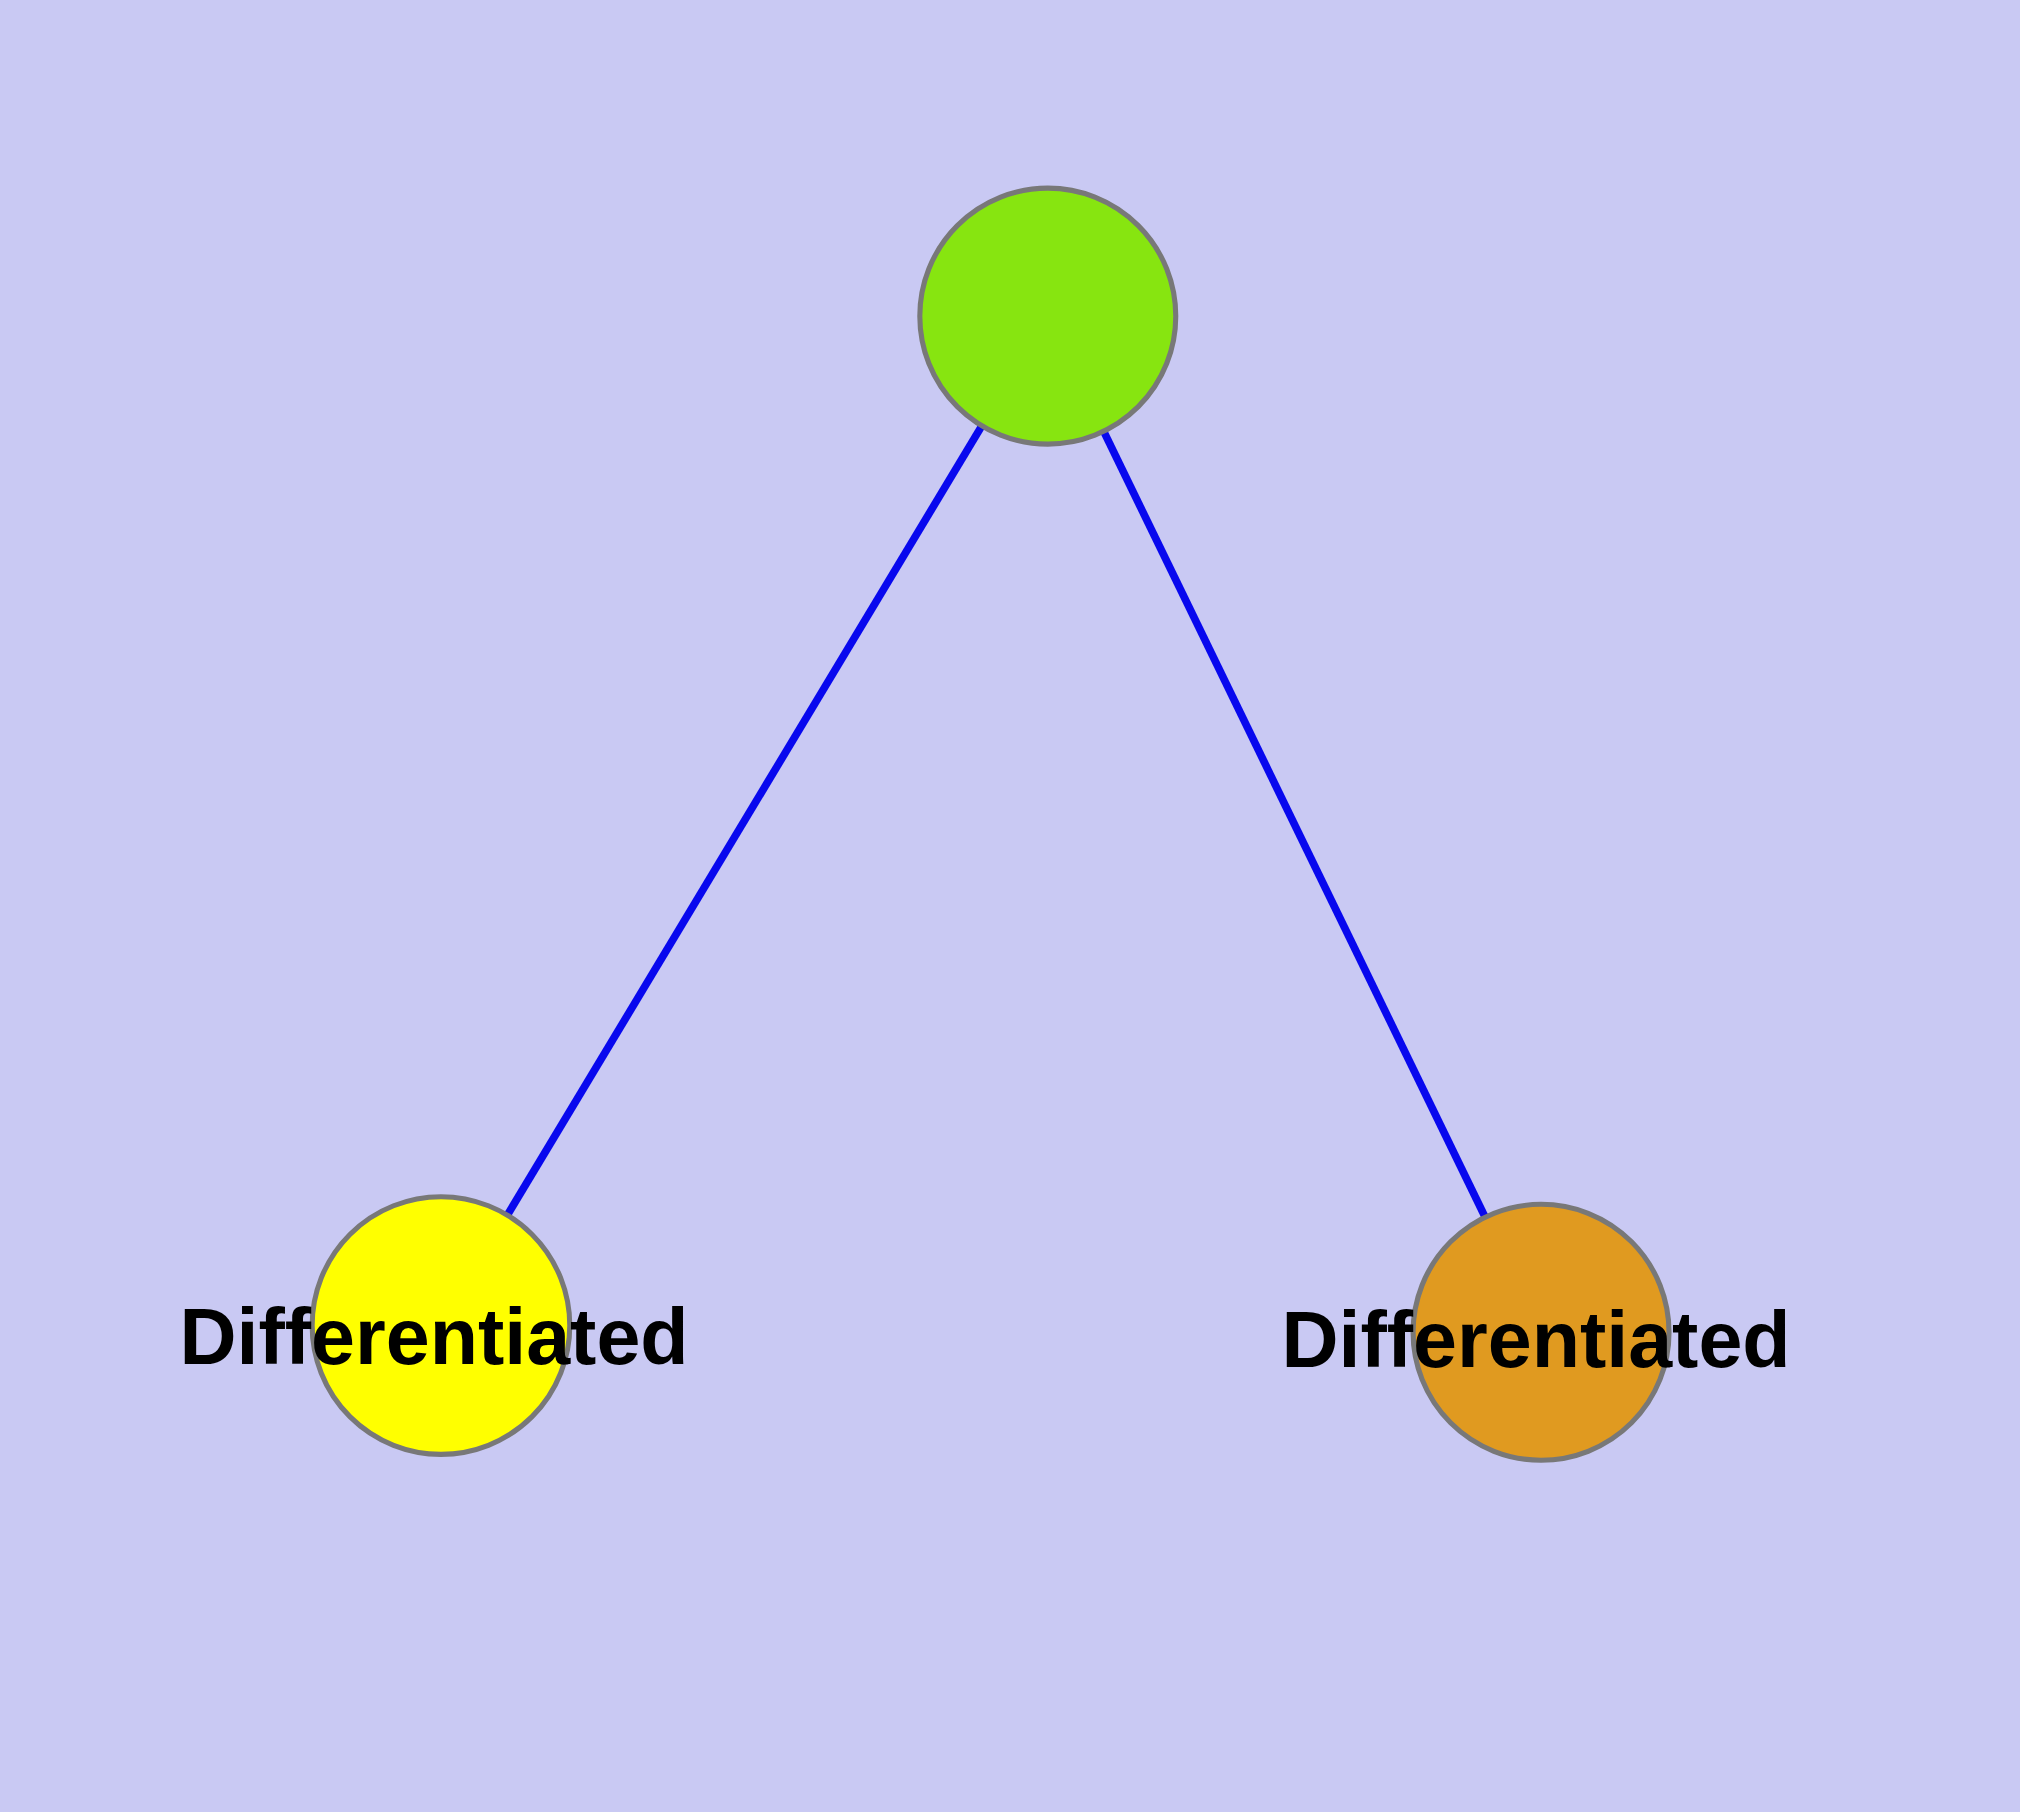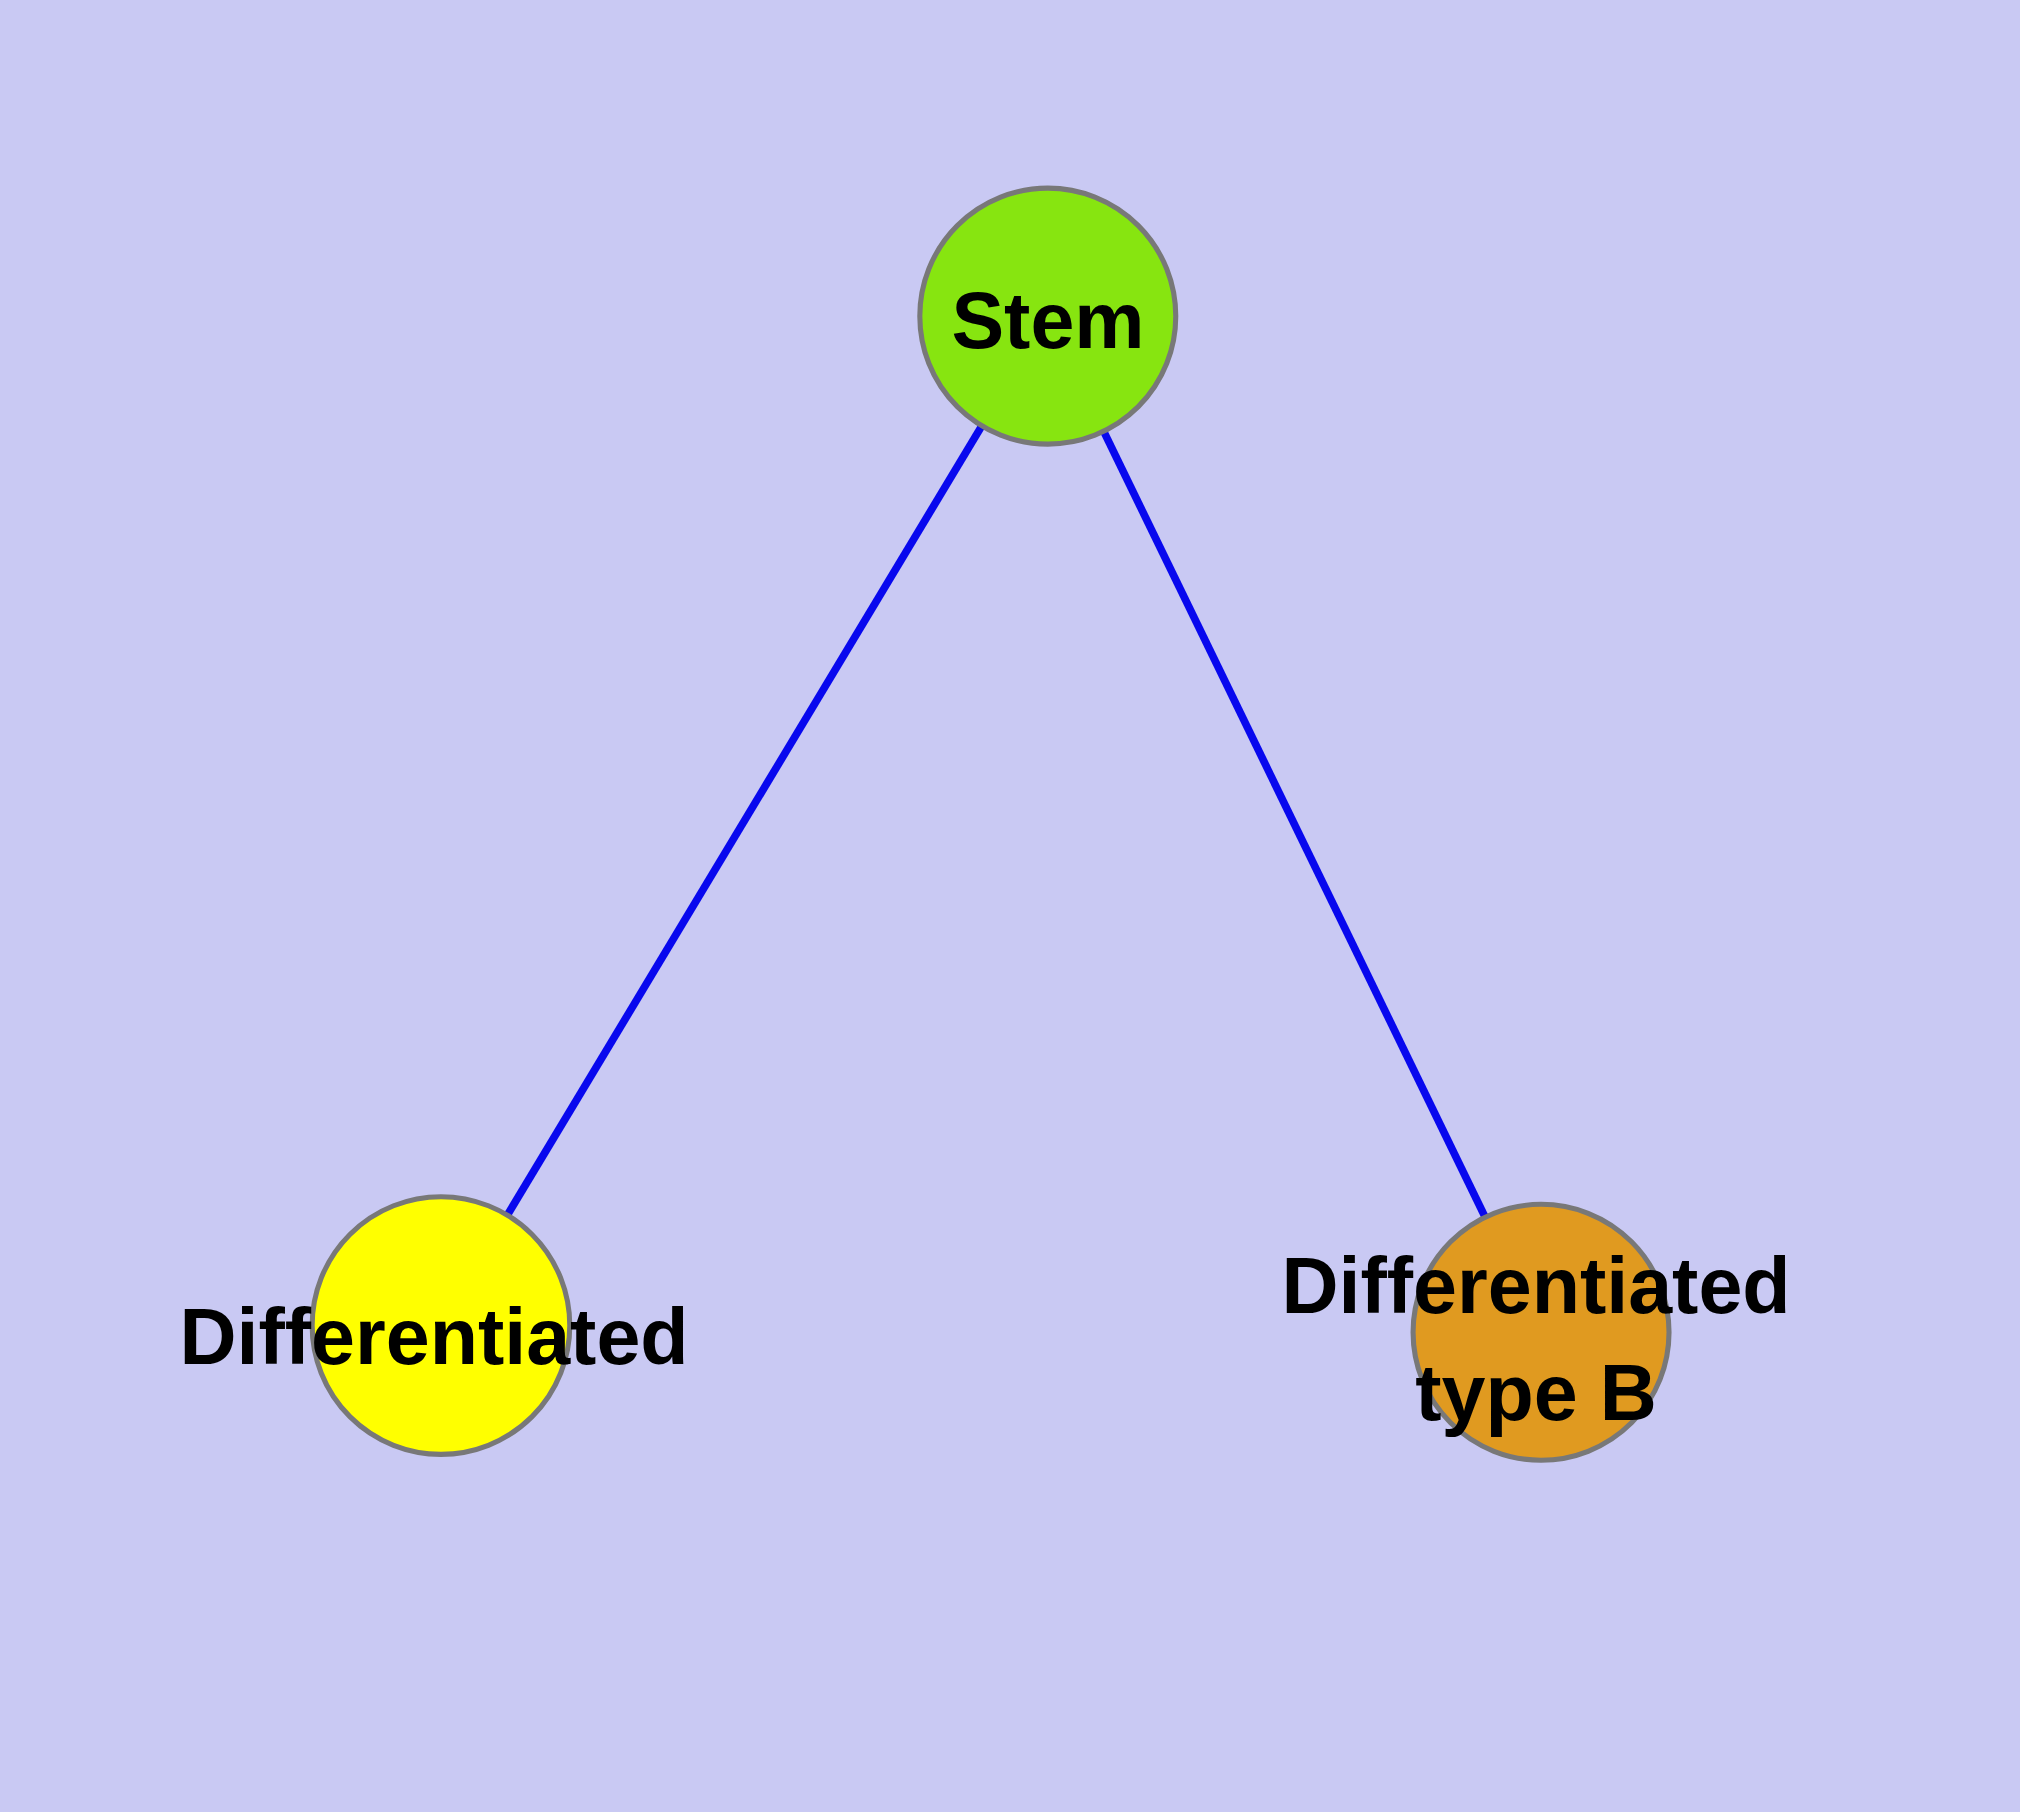--- a/index.html
+++ b/index.html
@@ -53,25 +53,23 @@
   <svg class="graph-svg" viewBox="0 0 2384 2138">
 
     <line class="edge" x1="1236" y1="373" x2="520" y2="1564"></line>
     <line class="edge" x1="1236" y1="373" x2="1818" y2="1572"></line>
 
     <circle class="node-circle" cx="1236" cy="373" r="151" fill="#87E510"></circle>
     <circle class="node-circle" cx="520" cy="1564" r="152" fill="#FFFF00"></circle>
     <circle class="node-circle" cx="1818" cy="1572" r="151" fill="#E09A20"></circle>
   </svg>
 
-  <div class="node-label" style="left:1048px; top:320px;">Stem</div>
 
   <div class="node-label" style="left:434px; top:1336px;">
     <div>Differentiated</div>
   </div>
 
   <div class="node-label" style="left:1536px; top:1339px;">
     <div>Differentiated</div>
-    <div>type B</div>
   </div>
 
 </div>
 
 
 </body></html>

